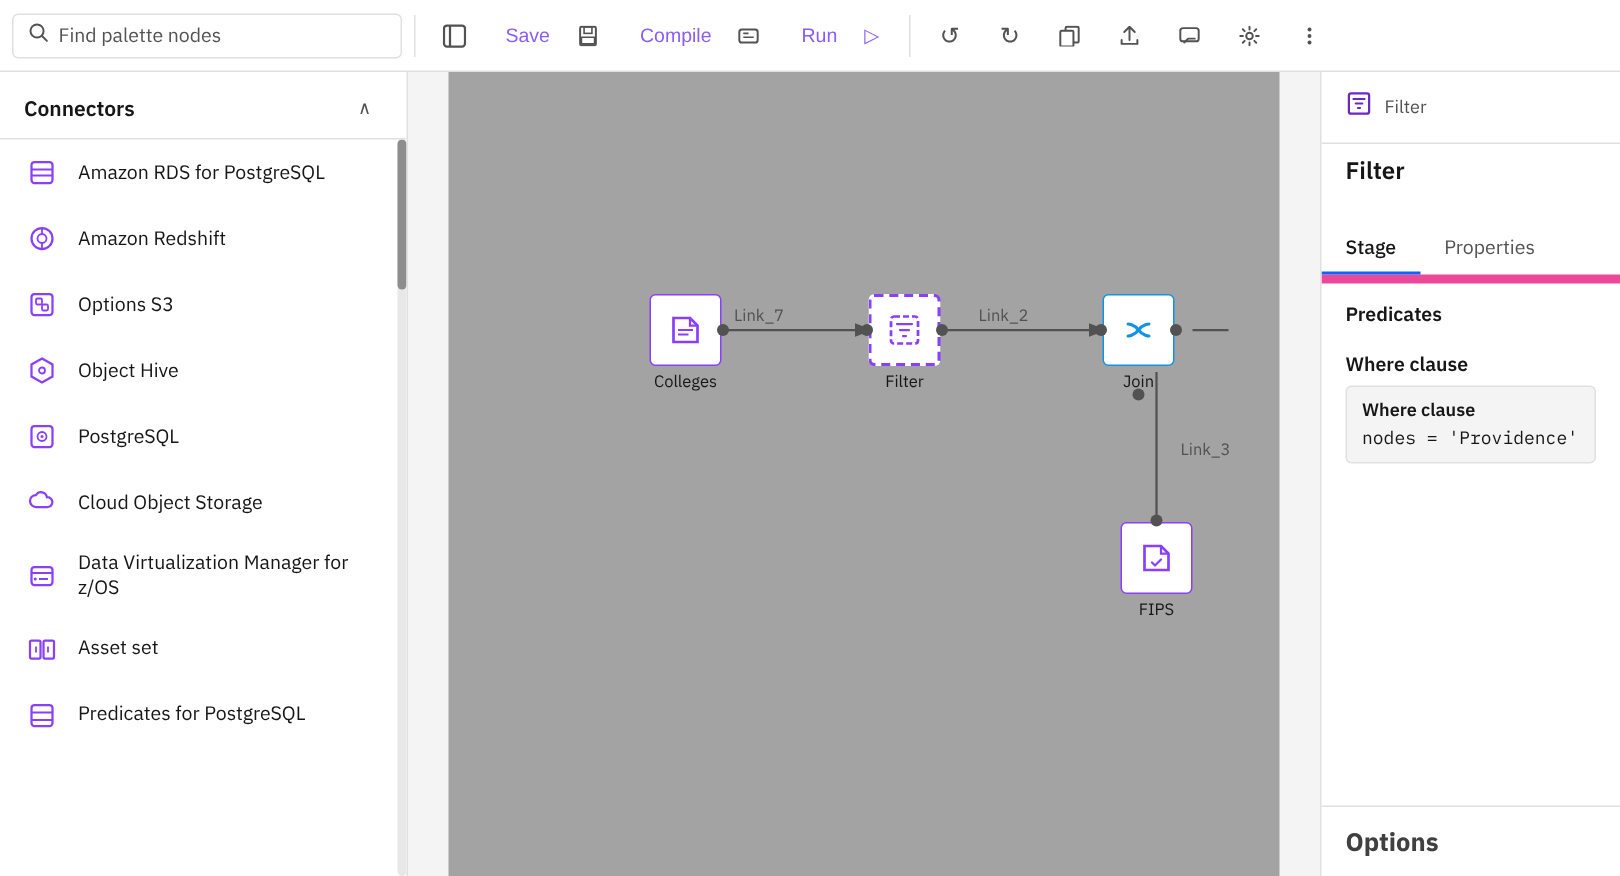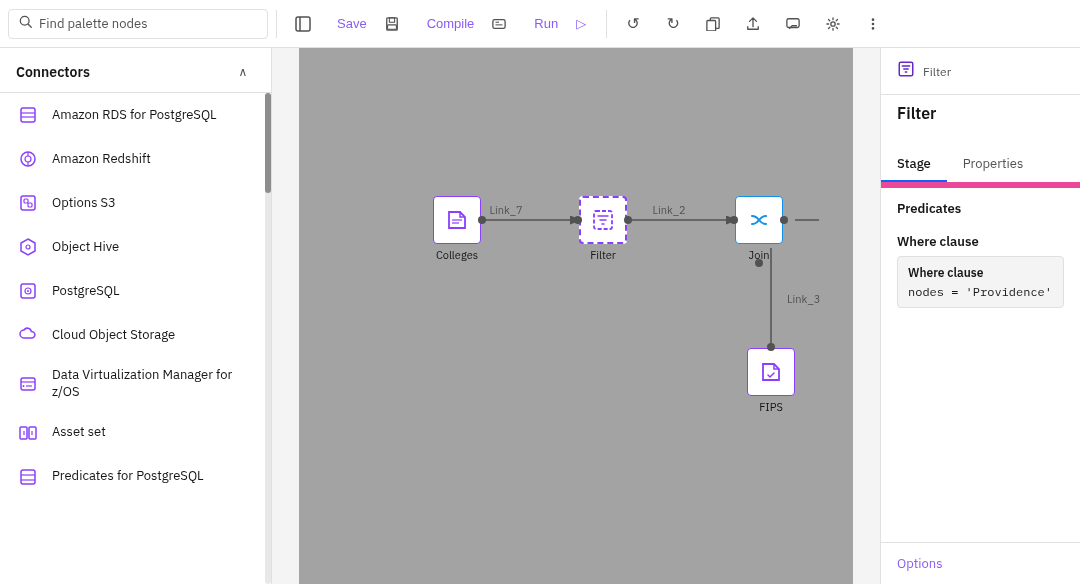--- a/index.html
+++ b/index.html
@@ -207,23 +207,23 @@
       color: #161616;
       font-family: 'IBM Plex Mono', monospace;
     }
 
     .options-section {
       padding: 12px 16px;
       border-top: 1px solid #e0e0e0;
       margin-top: auto;
     }
     .options-title {
-      font-size: 13px;
-      font-weight: 400;
-      color: #8b5cf6;
+      font-size: 17px;
+      font-weight: 700;
+      color: #404040;
     }
 
     
     .canvas-node {
       position: absolute;
       display: flex;
       flex-direction: column;
       align-items: center;
       gap: 4px;
     }

